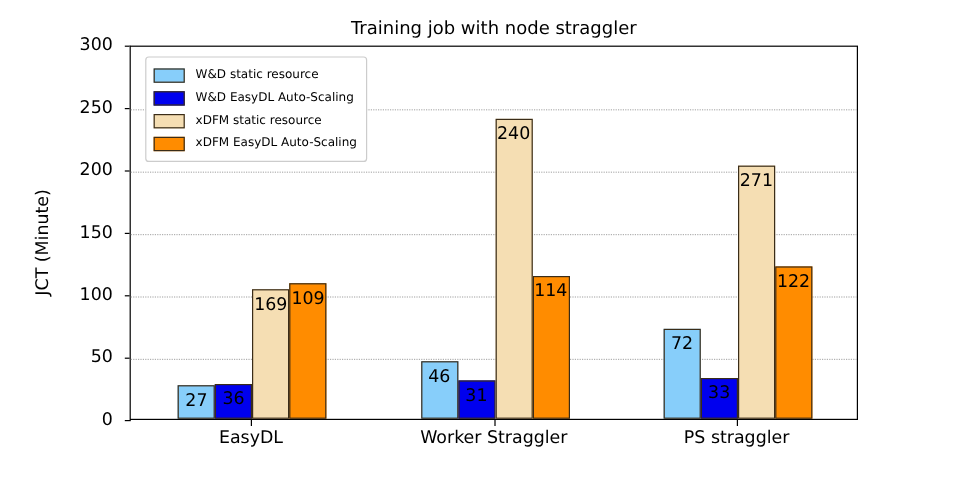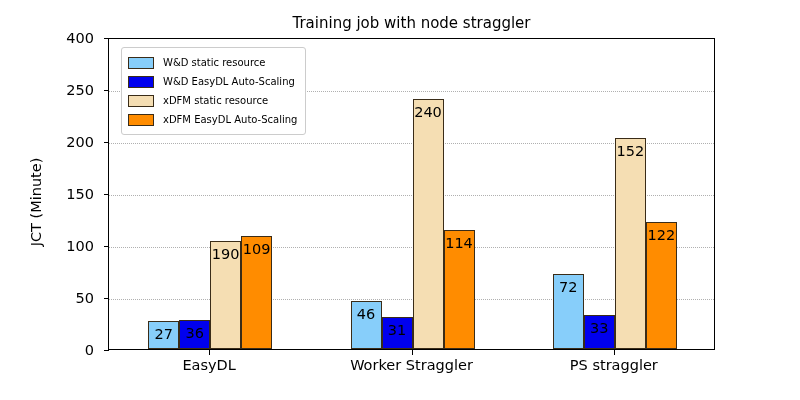--- a/index.html
+++ b/index.html
@@ -165,21 +165,21 @@
       <div class="ytick-label" style="top: 298px;">50</div>
       <div class="ytick-mark" style="top: 298px;"></div>
       <div class="ytick-label" style="top: 246px;">100</div>
       <div class="ytick-mark" style="top: 246px;"></div>
       <div class="ytick-label" style="top: 194px;">150</div>
       <div class="ytick-mark" style="top: 194px;"></div>
       <div class="ytick-label" style="top: 142px;">200</div>
       <div class="ytick-mark" style="top: 142px;"></div>
       <div class="ytick-label" style="top: 90px;">250</div>
       <div class="ytick-mark" style="top: 90px;"></div>
-      <div class="ytick-label" style="top: 38px;">400</div>
+      <div class="ytick-label" style="top: 38px;">300</div>
       <div class="ytick-mark" style="top: 38px;"></div>
     </div>
   <div id="xticks-container">
       <div class="xtick-label" style="left: 209.167px;">EasyDL</div>
       <div class="xtick-mark" style="left: 209.167px;"></div>
       <div class="xtick-label" style="left: 411.5px;">Worker Straggler</div>
       <div class="xtick-mark" style="left: 411.5px;"></div>
       <div class="xtick-label" style="left: 613.833px;">PS straggler</div>
       <div class="xtick-mark" style="left: 613.833px;"></div>
     </div>
@@ -191,37 +191,37 @@
         <div class="gridline" style="top: 156px;"></div>
         <div class="gridline" style="top: 104px;"></div>
         <div class="gridline" style="top: 52px;"></div>
       </div>
     <div id="bars-container">
         <div class="bar" style="left: 39.1667px; width: 31px; height: 28.08px; background: rgb(135, 206, 250);"></div>
         <div class="bar-value" style="left: 54.6667px; top: 262.92px;">27</div>
         <div class="bar" style="left: 70.1667px; width: 31px; height: 29.12px; background: rgb(0, 0, 238);"></div>
         <div class="bar-value" style="left: 85.6667px; top: 261.88px;">36</div>
         <div class="bar" style="left: 101.167px; width: 31px; height: 108.16px; background: rgb(245, 222, 179);"></div>
-        <div class="bar-value" style="left: 116.667px; top: 182.84px;">190</div>
+        <div class="bar-value" style="left: 116.667px; top: 182.84px;">169</div>
         <div class="bar" style="left: 132.167px; width: 31px; height: 113.36px; background: rgb(255, 140, 0);"></div>
         <div class="bar-value" style="left: 147.667px; top: 177.64px;">109</div>
         <div class="bar" style="left: 241.5px; width: 31px; height: 47.84px; background: rgb(135, 206, 250);"></div>
         <div class="bar-value" style="left: 257px; top: 243.16px;">46</div>
         <div class="bar" style="left: 272.5px; width: 31px; height: 32.24px; background: rgb(0, 0, 238);"></div>
         <div class="bar-value" style="left: 288px; top: 258.76px;">31</div>
         <div class="bar" style="left: 303.5px; width: 31px; height: 249.6px; background: rgb(245, 222, 179);"></div>
         <div class="bar-value" style="left: 319px; top: 41.4px;">240</div>
         <div class="bar" style="left: 334.5px; width: 31px; height: 118.56px; background: rgb(255, 140, 0);"></div>
         <div class="bar-value" style="left: 350px; top: 172.44px;">114</div>
         <div class="bar" style="left: 443.833px; width: 31px; height: 74.88px; background: rgb(135, 206, 250);"></div>
         <div class="bar-value" style="left: 459.333px; top: 216.12px;">72</div>
         <div class="bar" style="left: 474.833px; width: 31px; height: 34.32px; background: rgb(0, 0, 238);"></div>
         <div class="bar-value" style="left: 490.333px; top: 256.68px;">33</div>
         <div class="bar" style="left: 505.833px; width: 31px; height: 211.12px; background: rgb(245, 222, 179);"></div>
-        <div class="bar-value" style="left: 521.333px; top: 79.88px;">152</div>
+        <div class="bar-value" style="left: 521.333px; top: 79.88px;">271</div>
         <div class="bar" style="left: 536.833px; width: 31px; height: 126.88px; background: rgb(255, 140, 0);"></div>
         <div class="bar-value" style="left: 552.333px; top: 164.12px;">122</div>
       </div>
 
     <div id="legend">
         <div class="legend-row">
           <span class="legend-swatch" style="background: rgb(135, 206, 250);"></span>
           <span class="legend-text">W&amp;D static resource</span>
         </div>
         <div class="legend-row">

